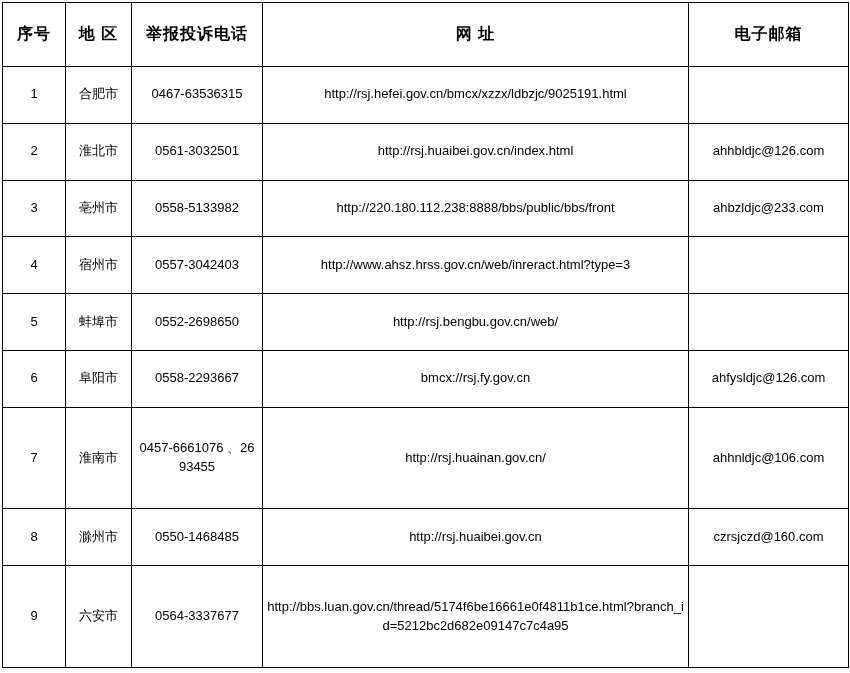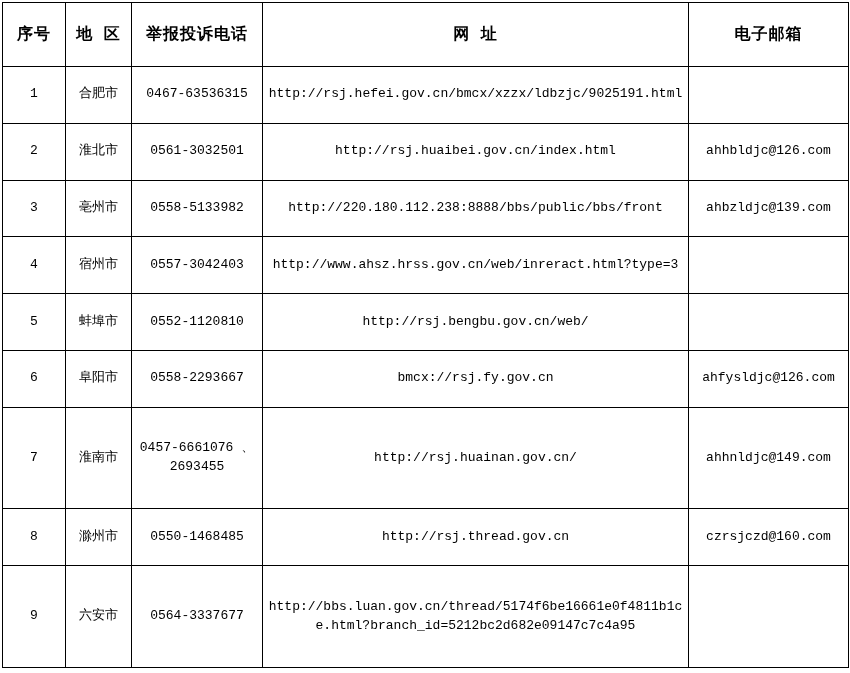--- a/index.html
+++ b/index.html
@@ -8,21 +8,21 @@
     background: #ffffff;
     width: 850px;
     height: 673px;
     overflow: hidden;
   }
   .page {
     width: 850px;
     height: 673px;
     box-sizing: border-box;
     padding: 2px;
-    font-family: Liberation Mono, monospace;
+    font-family: Liberation Sans, sans-serif;
     color: #000000;
   }
   table.directory {
     border-collapse: collapse;
     table-layout: fixed;
     width: 846px;
     height: 666px;
   }
   table.directory th,
   table.directory td {
@@ -86,60 +86,60 @@
     <td class="cell-phone">0561-3032501</td>
     <td class="cell-url">http://rsj.huaibei.gov.cn/index.html</td>
     <td class="cell-email">ahhbldjc@126.com</td>
   </tr>
 
   <tr>
     <td class="cell-no">3</td>
     <td class="cell-region">亳州市</td>
     <td class="cell-phone">0558-5133982</td>
     <td class="cell-url">http://220.180.112.238:8888/bbs/public/bbs/front</td>
-    <td class="cell-email">ahbzldjc@139.com</td>
+    <td class="cell-email">ahbzldjc@233.com</td>
   </tr>
 
   <tr>
     <td class="cell-no">4</td>
     <td class="cell-region">宿州市</td>
     <td class="cell-phone">0557-3042403</td>
     <td class="cell-url">http://www.ahsz.hrss.gov.cn/web/inreract.html?type=3</td>
     <td class="cell-email"></td>
   </tr>
 
   <tr>
     <td class="cell-no">5</td>
     <td class="cell-region">蚌埠市</td>
-    <td class="cell-phone">0552-1120810</td>
+    <td class="cell-phone">0552-2698650</td>
     <td class="cell-url">http://rsj.bengbu.gov.cn/web/</td>
     <td class="cell-email"></td>
   </tr>
 
   <tr>
     <td class="cell-no">6</td>
     <td class="cell-region">阜阳市</td>
     <td class="cell-phone">0558-2293667</td>
     <td class="cell-url">bmcx://rsj.fy.gov.cn</td>
     <td class="cell-email">ahfysldjc@126.com</td>
   </tr>
 
   <tr>
     <td class="cell-no">7</td>
     <td class="cell-region">淮南市</td>
     <td class="cell-phone">0457-6661076 、2693455</td>
     <td class="cell-url">http://rsj.huainan.gov.cn/</td>
-    <td class="cell-email">ahhnldjc@149.com</td>
+    <td class="cell-email">ahhnldjc@106.com</td>
   </tr>
 
   <tr>
     <td class="cell-no">8</td>
     <td class="cell-region">滁州市</td>
     <td class="cell-phone">0550-1468485</td>
-    <td class="cell-url">http://rsj.thread.gov.cn</td>
+    <td class="cell-url">http://rsj.huaibei.gov.cn</td>
     <td class="cell-email">czrsjczd@160.com</td>
   </tr>
 
   <tr>
     <td class="cell-no">9</td>
     <td class="cell-region">六安市</td>
     <td class="cell-phone">0564-3337677</td>
     <td class="cell-url">http://bbs.luan.gov.cn/thread/5174f6be16661e0f4811b1ce.html?branch_id=5212bc2d682e09147c7c4a95</td>
     <td class="cell-email"></td>
   </tr>

